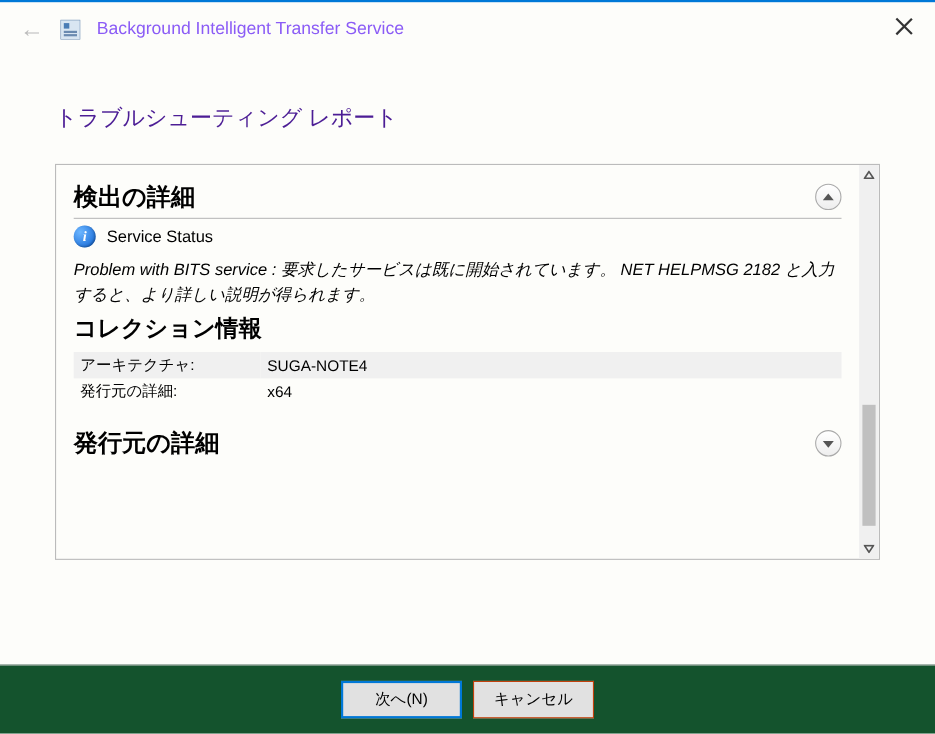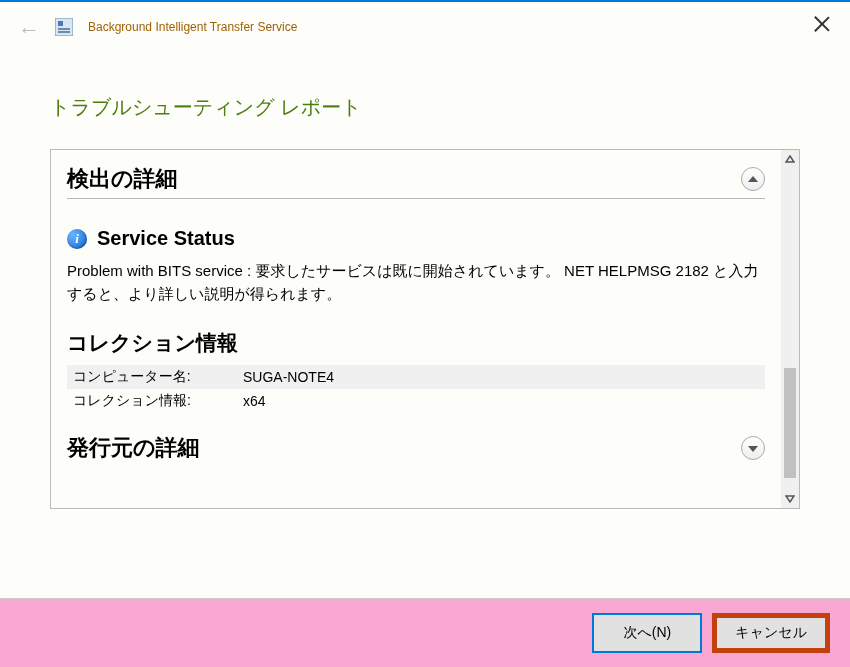--- a/index.html
+++ b/index.html
@@ -50,30 +50,30 @@
     user-select: none;
   }
   .app-icon {
     width: 20px;
     height: 20px;
     display: flex;
     align-items: center;
     justify-content: center;
   }
   .page-title {
-    font-size: 12px;
-    color: #a16207;
+    font-size: 16px;
+    color: #8b5cf6;
   }
 
   .content-area {
     padding: 0 50px;
   }
 
   .report-heading {
-    color: #4d7c0f;
+    color: #4c1d95;
     font-size: 20px;
     margin-top: 48px;
     margin-bottom: 28px;
     font-weight: normal;
   }
 
   .report-panel {
     border: 1px solid #bbb;
     position: relative;
     height: 360px;
@@ -120,21 +120,21 @@
     height: 110px;
     background: #c0c0c0;
   }
 
   .section-header {
     display: flex;
     align-items: center;
     justify-content: space-between;
     border-bottom: 1px solid #bbb;
     padding: 6px 0 4px 0;
-    margin-bottom: 28px;
+    margin-bottom: 6px;
   }
   .section-title {
     font-size: 22px;
     font-weight: bold;
   }
   .chevron-circle {
     width: 24px;
     height: 24px;
     border: 1px solid #aaa;
     border-radius: 50%;
@@ -174,28 +174,28 @@
     font-family: Georgia, serif;
     font-style: italic;
     font-weight: bold;
     font-size: 13px;
     display: flex;
     align-items: center;
     justify-content: center;
     box-shadow: inset -1px -1px 2px rgba(0,0,0,0.3);
   }
   .status-label {
-    font-size: 20px;
-    font-weight: bold;
+    font-size: 15px;
   }
 
   .problem-text {
     font-size: 15px;
     line-height: 1.5;
-    margin-bottom: 24px;
+    margin-bottom: 4px;
+    font-style: italic;
   }
 
   .collection-heading {
     font-size: 21px;
     font-weight: bold;
     margin-bottom: 8px;
   }
 
   .info-table {
     width: 100%;
@@ -222,31 +222,31 @@
   }
 
   .footer {
     position: absolute;
     bottom: 0;
     left: 0;
     right: 0;
     border-top: 1px solid #ccc;
     padding: 14px 20px;
     display: flex;
-    justify-content: flex-end;
+    justify-content: center;
     gap: 10px;
-    background: #f9a8d4;
+    background: #14532d;
   }
   .footer button {
     min-width: 110px;
     padding: 6px 18px;
     font-size: 14px;
     font-family: inherit;
     background: #e1e1e1;
-    border: 5px solid #c2410c;
+    border: 1px solid #c2410c;
     cursor: pointer;
   }
   .footer button.primary {
     border: 2px solid #0078d7;
   }
 </style>
 </head>
 <body>
 
 <div class="top-blue-line"></div>
@@ -284,25 +284,25 @@
         <span class="status-label">Service Status</span>
       </div>
 
       <p class="problem-text">Problem with BITS service : 要求したサービスは既に開始されています。 NET HELPMSG 2182 と入力すると、より詳しい説明が得られます。</p>
 
       <div class="collection-heading">コレクション情報</div>
 
       <table class="info-table">
         <tbody>
             <tr>
-          <td>コンピューター名:</td>
+          <td>アーキテクチャ:</td>
           <td>SUGA-NOTE4</td>
         </tr>
         <tr>
-          <td>コレクション情報:</td>
+          <td>発行元の詳細:</td>
           <td>x64</td>
         </tr>
       </tbody>
         </table>
 
       <div class="section-header publisher-header">
         <span class="section-title">発行元の詳細</span>
         <span class="chevron-circle">
           <span class="chevron-down"></span>
         </span>

